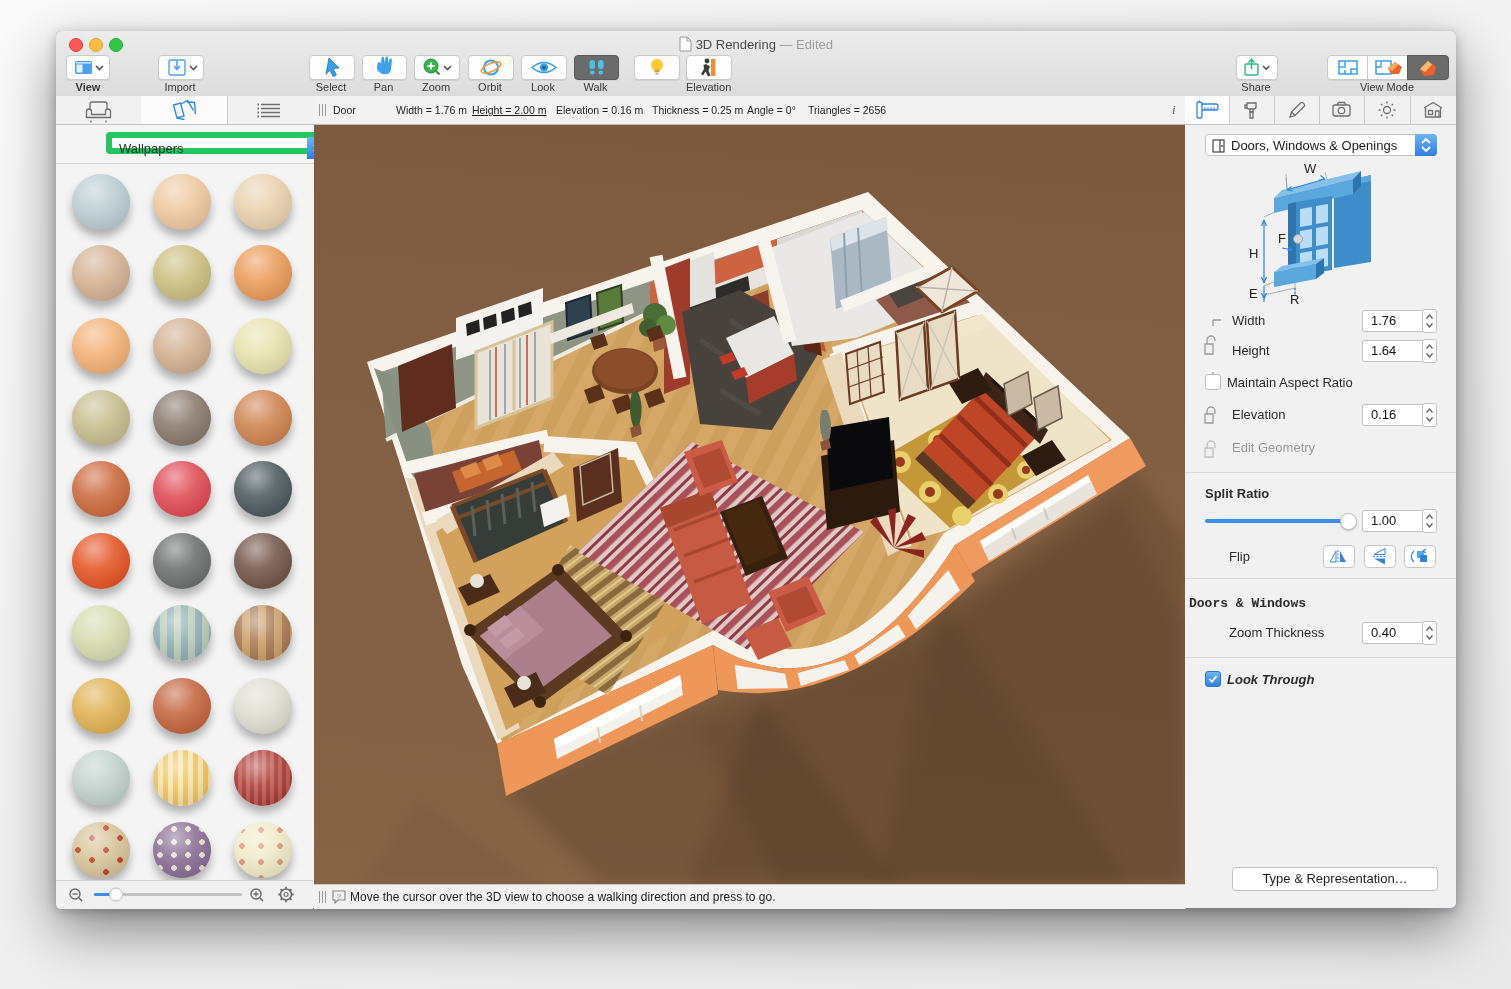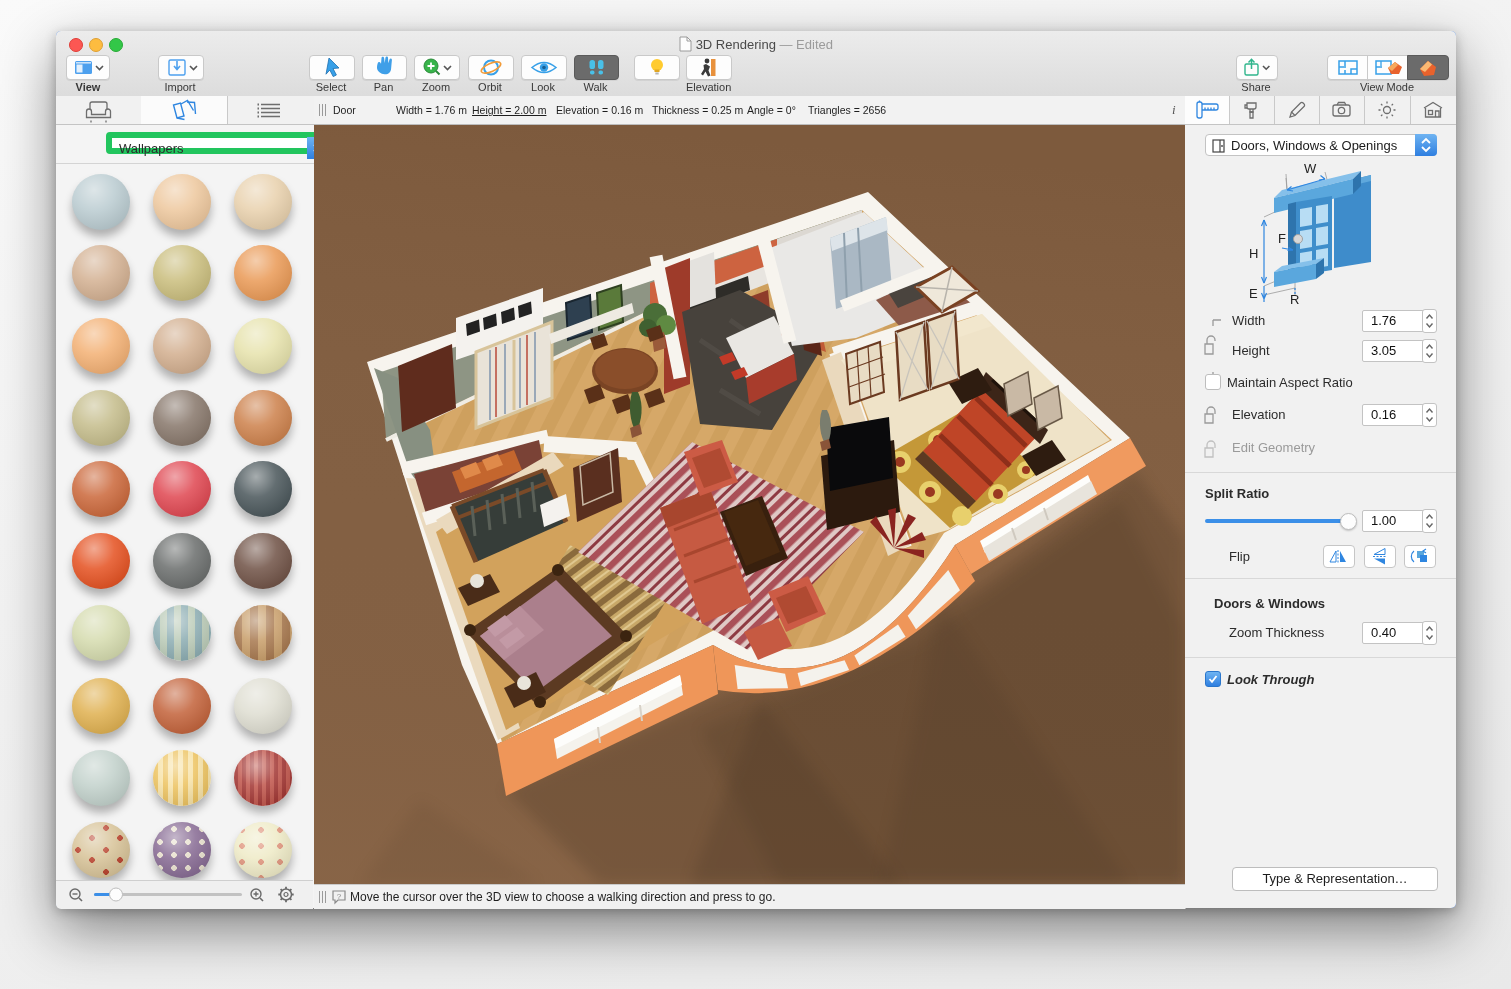--- a/index.html
+++ b/index.html
@@ -828,21 +828,21 @@
             <path d="M8 30 v-4 a4 4 0 0 1 8 0 v1"></path>
           </g>
         </svg>
       <div class="rlabel" style="left:47px;top:217px;">Width</div>
       <div class="rinput" style="left:177px;top:214px;">1.76</div>
       <div class="stepper" style="left:237px;top:213px;"><svg width="13" height="22" viewBox="0 0 13 22">
             <path d="M3.5 8.5 L6.5 5 L9.5 8.5 M3.5 13.5 L6.5 17 L9.5 13.5" stroke="#666" stroke-width="1.4" fill="none"></path>
           </svg></div>
 
       <div class="rlabel" style="left:47px;top:247px;">Height</div>
-      <div class="rinput" style="left:177px;top:244px;">3.05</div>
+      <div class="rinput" style="left:177px;top:244px;">1.64</div>
       <div class="stepper" style="left:237px;top:243px;"><svg width="13" height="22" viewBox="0 0 13 22">
             <path d="M3.5 8.5 L6.5 5 L9.5 8.5 M3.5 13.5 L6.5 17 L9.5 13.5" stroke="#666" stroke-width="1.4" fill="none"></path>
           </svg></div>
 
       <div class="chk" style="left:20px;top:278px;"></div>
       <div class="rlabel" style="left:42px;top:279px;">Maintain Aspect Ratio</div>
 
       <svg class="abs" style="left:14px;top:306px;" width="28" height="26" viewBox="0 0 28 26">
           <g stroke="#9a9a9a" stroke-width="1.3" fill="none">
             <path d="M6 12 h8 v9 h-8 z"></path>
@@ -883,21 +883,21 @@
             <path d="M20 8.5 L20 2.5 L9 8.5 Z" fill="#fff" stroke="#2f86e0" stroke-width="1"></path>
             <path d="M20 12.5 L20 18.5 L9 12.5 Z" fill="#2f86e0"></path>
           </svg></div>
       <div class="fbtn" style="left:219px;top:449px;"><svg width="30" height="21" viewBox="0 0 30 21">
             <rect x="12" y="5" width="7" height="7" fill="#5aa7dd"></rect>
             <rect x="15" y="9" width="7" height="7" fill="#2f86e0"></rect>
             <path d="M9 16 a7 7 0 0 1 0-11 M21 3 l-3 2 3 2" stroke="#2f86e0" stroke-width="1.2" fill="none"></path>
           </svg></div>
       <div class="rsep" style="top:482px;"></div>
 
-      <div class="rlabel rbold" style="left:29px;top:500px;">Doors &amp; Windows</div>
+      <div class="rlabel rbold" style="left:4px;top:500px;font-family:Liberation Mono, monospace;">Doors &amp; Windows</div>
       <div class="rlabel" style="left:44px;top:529px;">Zoom Thickness</div>
       <div class="rinput" style="left:177px;top:526px;">0.40</div>
       <div class="stepper" style="left:237px;top:525px;"><svg width="13" height="22" viewBox="0 0 13 22">
             <path d="M3.5 8.5 L6.5 5 L9.5 8.5 M3.5 13.5 L6.5 17 L9.5 13.5" stroke="#666" stroke-width="1.4" fill="none"></path>
           </svg></div>
       <div class="rsep" style="top:561px;"></div>
 
       <div class="chk" style="left:20px;top:575px;background:linear-gradient(#6fb4f2,#2f7fe0);border-color:#2a76cc;"><svg width="14" height="14" viewBox="0 0 14 14">
             <path d="M3.5 7 l2.5 2.8 L10.5 4" stroke="#fff" stroke-width="1.8" fill="none"></path>
           </svg></div>

